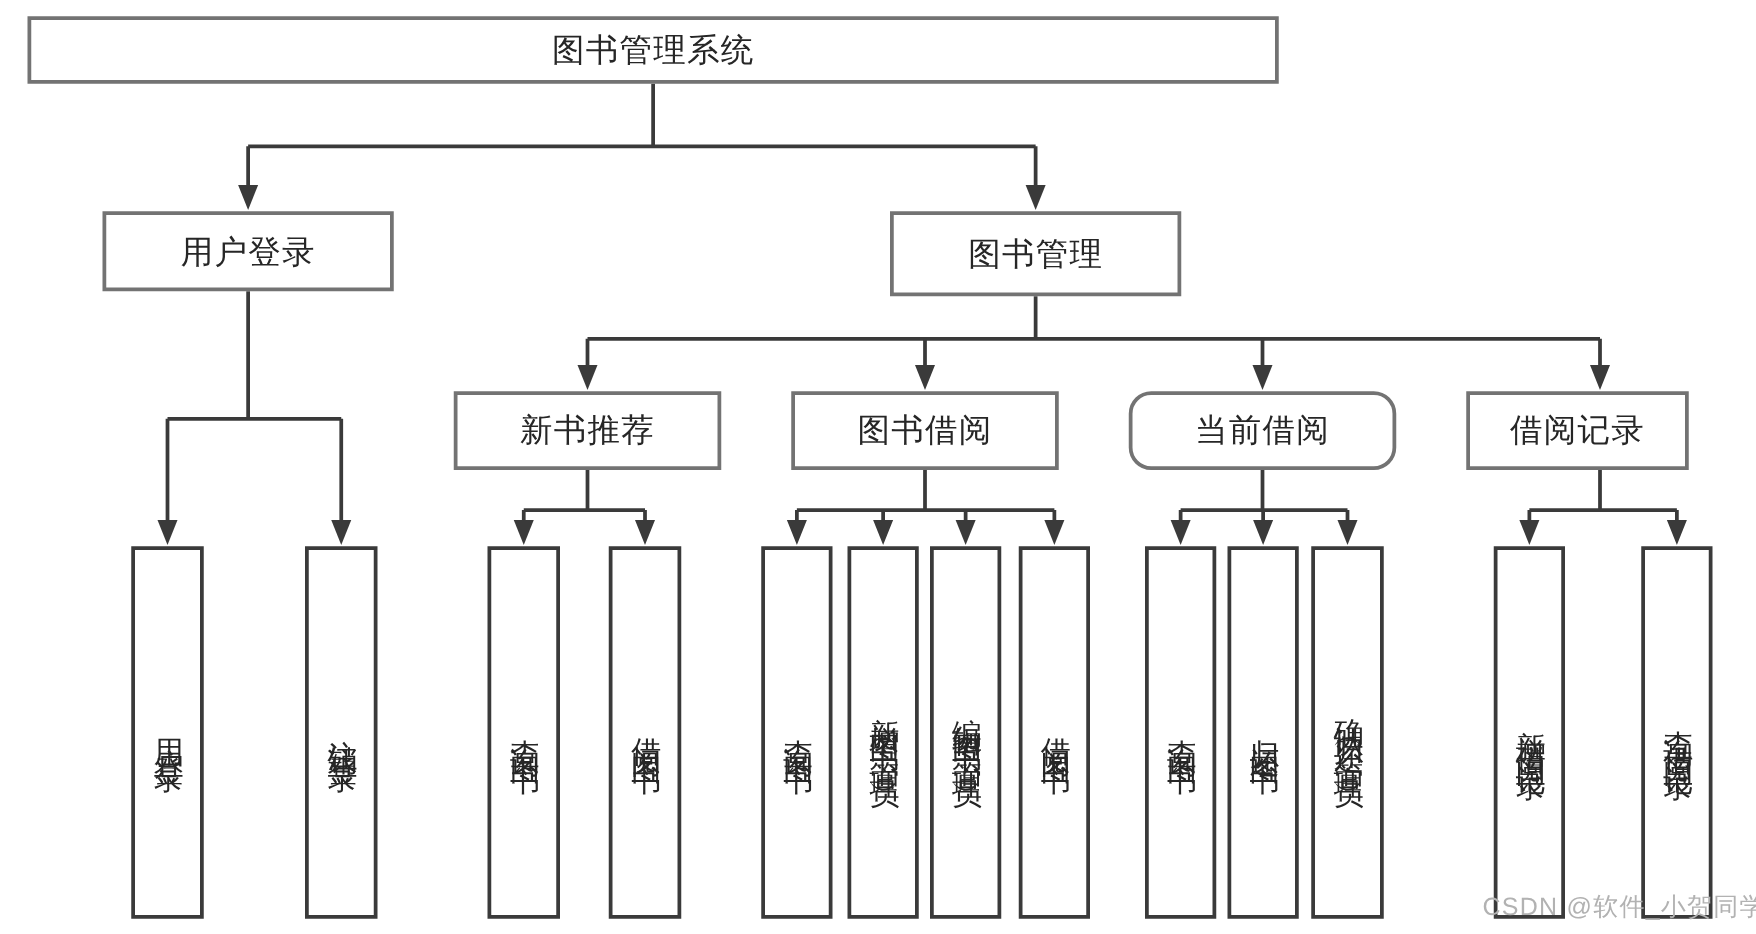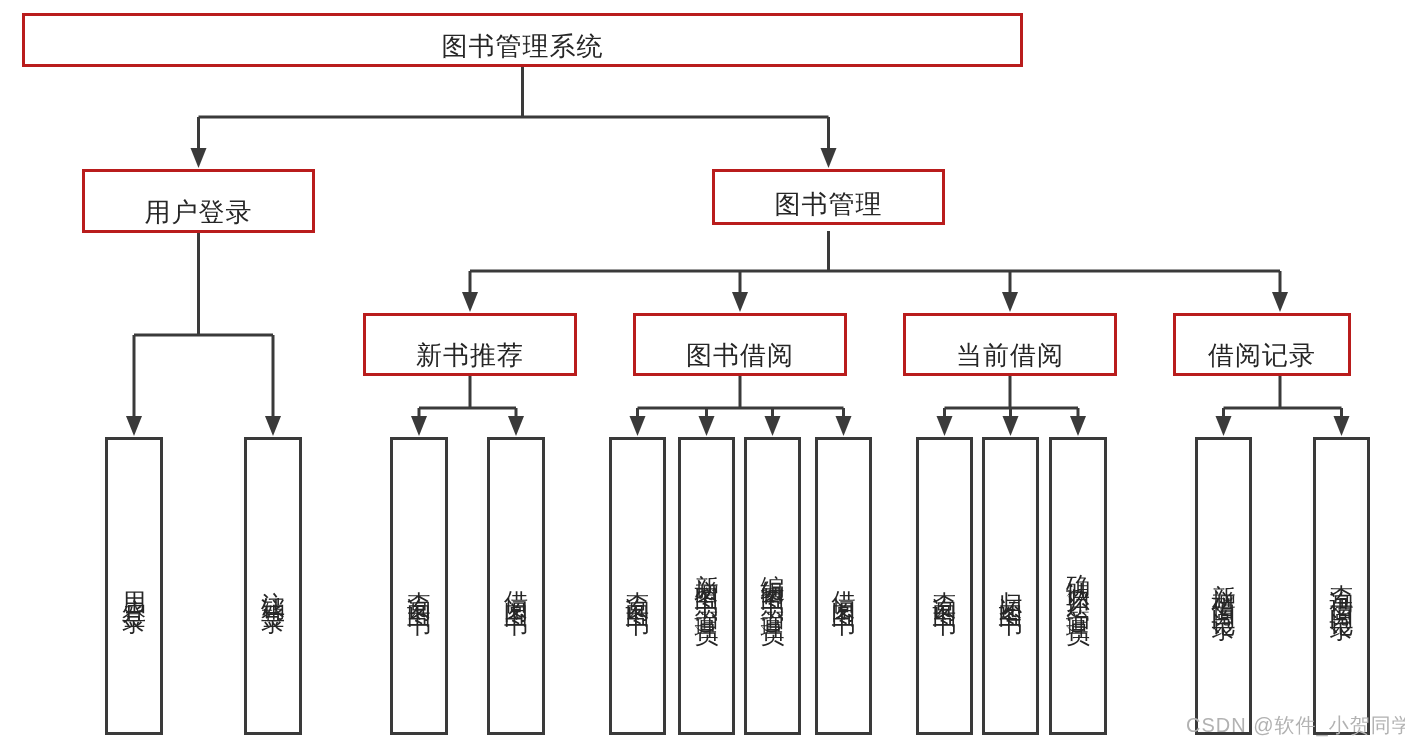--- a/index.html
+++ b/index.html
@@ -5,21 +5,21 @@
   html,body{margin:0;padding:0;background:#ffffff;}
   #canvas{
     position:relative;width:1405px;height:747px;background:#ffffff;overflow:hidden;
     font-family:"Liberation Sans","DejaVu Sans",sans-serif;color:#262626;
   }
   #wires{position:absolute;left:0;top:0;}
   #wires path{stroke:#3a3a3a;stroke-width:3;fill:none;}
   #wires polygon{fill:#3a3a3a;stroke:none;}
   .hbox{
     position:absolute;box-sizing:border-box;background:#ffffff;
-    border:3px solid #b91c1c;display:flex;align-items:flex-end;justify-content:center;
+    border:3px solid #737373;display:flex;align-items:center;justify-content:center;
     font-size:26px;letter-spacing:1px;white-space:nowrap;
   }
   .leaf{
     position:absolute;box-sizing:border-box;background:#ffffff;
     border:3px solid #3a3a3a;top:437px;height:298px;width:57px;
     display:flex;align-items:center;justify-content:center;
   }
   .v{
     writing-mode:vertical-rl;text-orientation:mixed;
     font-size:24px;letter-spacing:7px;line-height:1;white-space:nowrap;color:#262626;
@@ -110,31 +110,31 @@
     </g>
   </svg>
 
   <div class="hbox" style="left:22px;top:13px;width:1001px;height:54px;">
     <span>图书管理系统</span>
   </div>
 
   <div class="hbox" style="left:82px;top:169px;width:233px;height:64px;">
     <span>用户登录</span>
   </div>
-  <div class="hbox" style="left:712px;top:169px;width:233px;height:56px;">
+  <div class="hbox" style="left:712px;top:169px;width:233px;height:68px;">
     <span>图书管理</span>
   </div>
 
   <div class="hbox" style="left:633px;top:313px;width:214px;height:63px;">
     <span>图书借阅</span>
   </div>
   <div class="hbox" style="left:363px;top:313px;width:214px;height:63px;">
     <span>新书推荐</span>
   </div>
-  <div class="hbox" style="left:903px;top:313px;width:214px;height:63px;">
+  <div class="hbox" style="left:903px;top:313px;width:214px;height:63px;border-radius:18px;">
     <span>当前借阅</span>
   </div>
   <div class="hbox" style="left:1173px;top:313px;width:178px;height:63px;">
     <span>借阅记录</span>
   </div>
 
   <div class="leaf" style="left:105px;width:58px;">
     <span class="v">用户登录</span>
   </div>
   <div class="leaf" style="left:244px;width:58px;">

